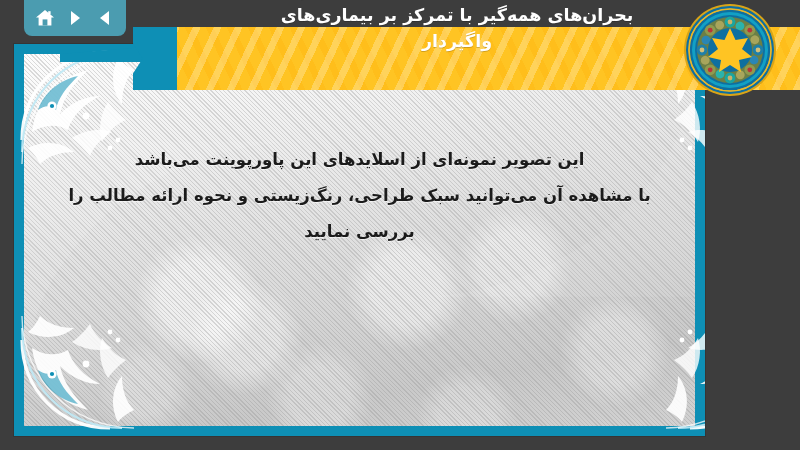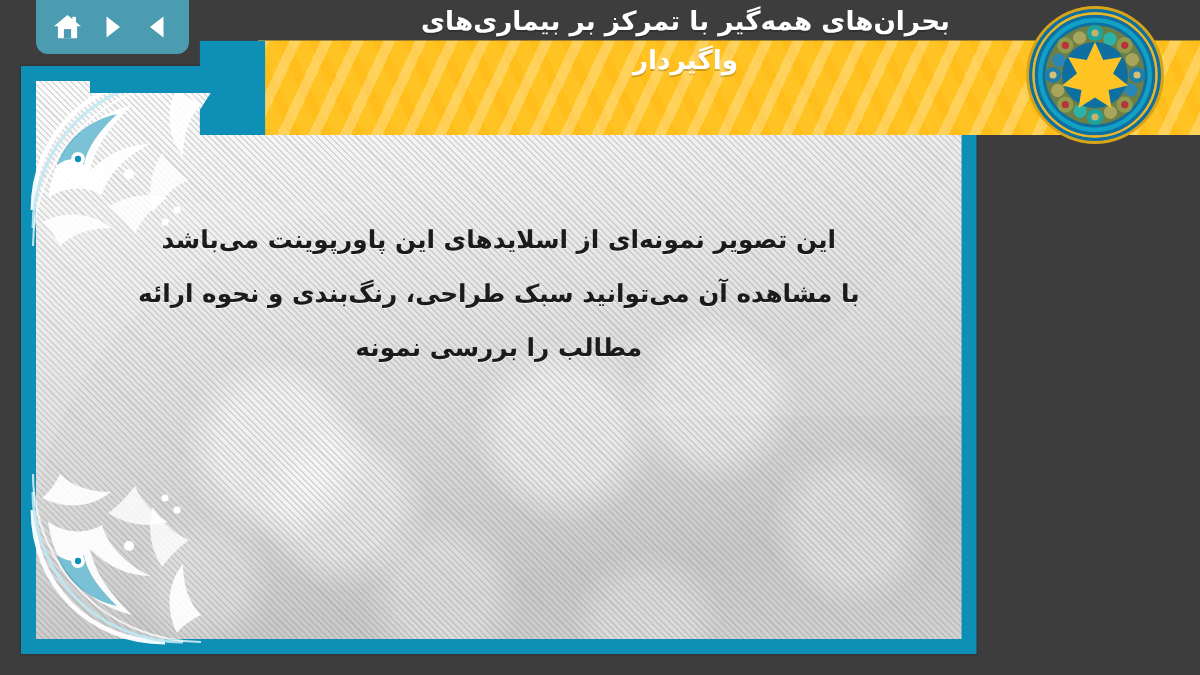--- a/index.html
+++ b/index.html
@@ -64,21 +64,21 @@
     clip-path:polygon(100% 0,100% 100%,0 100%,0 55%);
   }
 
   
   .medallion{
     position:absolute;right:22px;top:2px;width:96px;height:96px;z-index:20;
   }
 
   
   .slide{
-    position:absolute;left:14px;top:44px;width:637px;height:392px;
+    position:absolute;left:14px;top:44px;width:691px;height:392px;
     background:#0e8fb5;
     z-index:8;overflow:hidden;
     box-shadow:0 0 0 1px rgba(0,0,0,.12);
   }
   .slide-inner{
     position:absolute;left:10px;top:10px;right:10px;bottom:10px;
     overflow:hidden;
     background:
       radial-gradient(circle at 26% 66%, rgba(255,255,255,.55) 0 38px, rgba(255,255,255,0) 64px),
       radial-gradient(circle at 33% 76%, rgba(255,255,255,.42) 0 34px, rgba(255,255,255,0) 58px),
@@ -153,21 +153,21 @@
     <div class="slide-inner">
       <div class="halftone"></div>
 
       <svg class="sweep" viewBox="0 0 752 372" preserveAspectRatio="none">
         <path d="M0 372 C0 230 130 108 300 98 L0 98 Z" fill="#ffffff" opacity=".10"></path>
         <path d="M752 0 C752 140 620 262 452 272 L752 272 Z" fill="#ffffff" opacity=".08"></path>
       </svg>
 
       <div class="body-text">
         <span class="body-line">این تصویر نمونه‌ای از اسلایدهای این پاورپوینت می‌باشد</span>
-        <span class="body-line">با مشاهده آن می‌توانید سبک طراحی، رنگ‌بندی و نحوه ارائه مطالب را بررسی نمونه</span>
+        <span class="body-line">با مشاهده آن می‌توانید سبک طراحی، رنگ‌زیستی و نحوه ارائه مطالب را بررسی نمایید</span>
       </div>
     </div>
   </div>
 
   <div class="left-chrome"></div>
   <div class="right-chrome"></div>
   <div class="bottom-chrome"></div>
 
   <div class="top-chrome" style="height:27px;"></div>
   <div class="teal-strip"></div>

